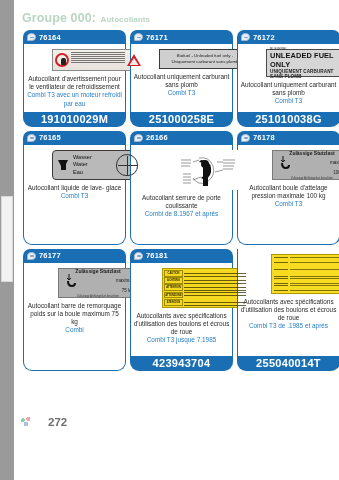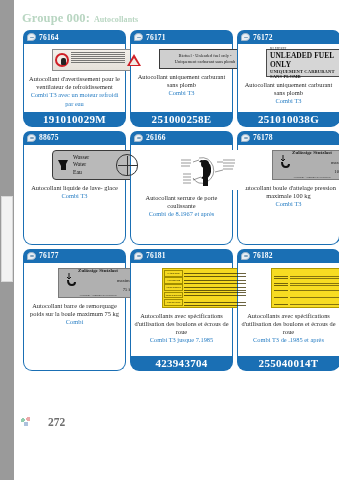--- a/index.html
+++ b/index.html
@@ -6,21 +6,20 @@
   html, body {
     width: 339px; height: 480px;
     background: #ffffff;
     font-family: "Liberation Sans", sans-serif;
     overflow: hidden;
   }
   .page {
     position: relative;
     width: 339px; height: 436px;
     background: #ffffff;
-    font-family: Liberation Serif, serif;
   }
   
   .spine {
     position: absolute; left: 0; top: 0;
     width: 14px; height: 480px;
     background: #9a9a9a;
   }
   .side-tab {
     position: absolute; left: 1px; top: 196px;
     width: 12px; height: 86px;
@@ -376,21 +375,21 @@
           <span>carburant sans plomb</span>
           <span class="blue">Combi T3</span>
         </div>
       </div>
       <div class="card-pn">251010038G</div>
     </div>
 
     <div class="card">
       <div class="card-head">
         <span class="sticker-icon"></span>
-        <span class="card-num">88675</span>
+        <span class="card-num">76165</span>
       </div>
       <div class="card-body" style="min-height:100px">
         <div class="thumb">
           <div class="lbl-water">
             <div class="arrow"></div>
             <div class="ws">
               <div>Wasser</div>
               <div>Water</div>
               <div>Eau</div>
             </div>
@@ -529,24 +528,20 @@
           <span>spécifications d'utilisation</span>
           <span>des boulons et écrous de</span>
           <span>roue</span>
           <span class="blue">Combi T3 jusque 7.1985</span>
         </div>
       </div>
       <div class="card-pn">423943704</div>
     </div>
 
     <div class="card">
-      <div class="card-head">
-        <span class="sticker-icon"></span>
-        <span class="card-num">76182</span>
-      </div>
       <div class="card-body has-pn" style="min-height:93px">
         <div class="thumb">
           <div class="lbl-yellow2">
             <div class="r2">
                 <div class="k"></div>
                 <div class="v"></div>
               </div>
             <div class="r2">
                 <div class="k"></div>
                 <div class="v"></div>

